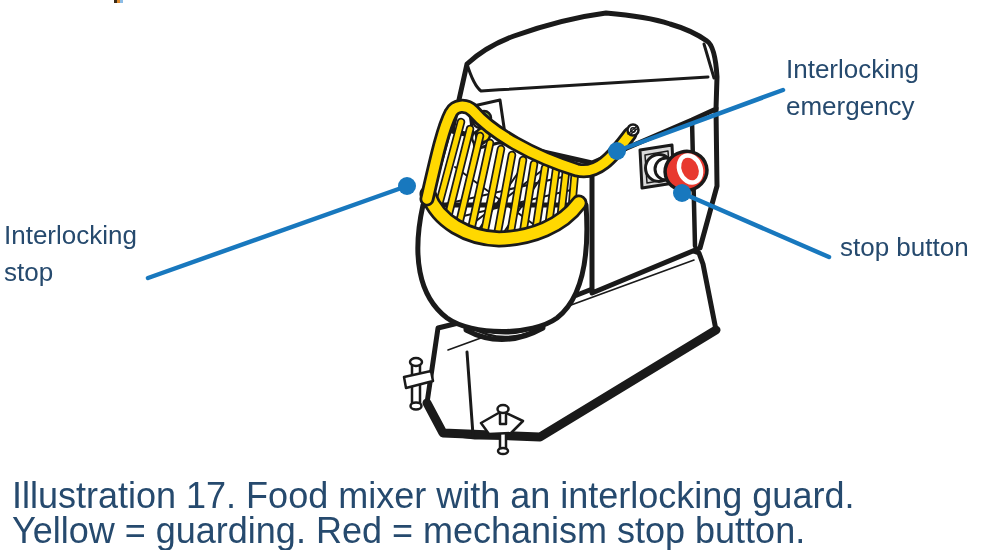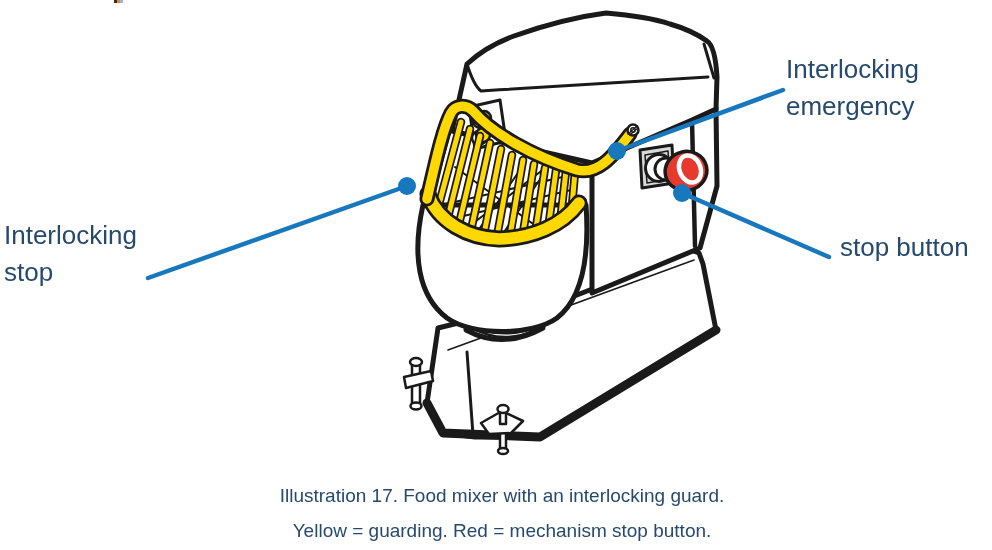--- a/index.html
+++ b/index.html
@@ -1,20 +1,20 @@
 <!DOCTYPE html>
 <html style="--label-text: #264A6E; --callout-line: #1878BE; --guard-yellow: #FFD800; --emergency-red: #E8392F; --green-button: #85C441; --plate-grey: #D9D9D9; --line-art: #1A1A1A; --top-fragment-dark: #3A2B18; --top-fragment-orange: #DD8A2E; --top-fragment-blue: #8CBCE5;"><head>
 <meta charset="utf-8">
 <style>
   html,body{margin:0;padding:0;background:#fff;}
   #page{position:relative;width:992px;height:550px;background:#fff;overflow:hidden;
         font-family:"Liberation Sans", sans-serif;}
   .label{position:absolute;font-size:26px;line-height:37px;color:var(--label-text,#264A6E);
          white-space:nowrap;}
-  .caption{position:absolute;left:12px;right:0;top:478px;text-align:center;font-size:19px;
+  .caption{position:absolute;left:12px;right:0;top:478px;text-align:left;font-size:36px;
            line-height:35px;color:var(--label-text,#264A6E);}
   svg{position:absolute;left:0;top:0;}
   .ink{stroke:var(--line-art,#1A1A1A);}
   .white-fill{fill:#fff;}
   .yellow{stroke:var(--guard-yellow,#FFD800);}
   .yellow-fill{fill:var(--guard-yellow,#FFD800);}
   .green-fill{fill:var(--green-button,#85C441);}
   .red-fill{fill:var(--emergency-red,#E8392F);}
   .grey-fill{fill:var(--plate-grey,#D9D9D9);}
   .callout{stroke:var(--callout-line,#1878BE);stroke-width:4.5;stroke-linecap:round;fill:none;}

